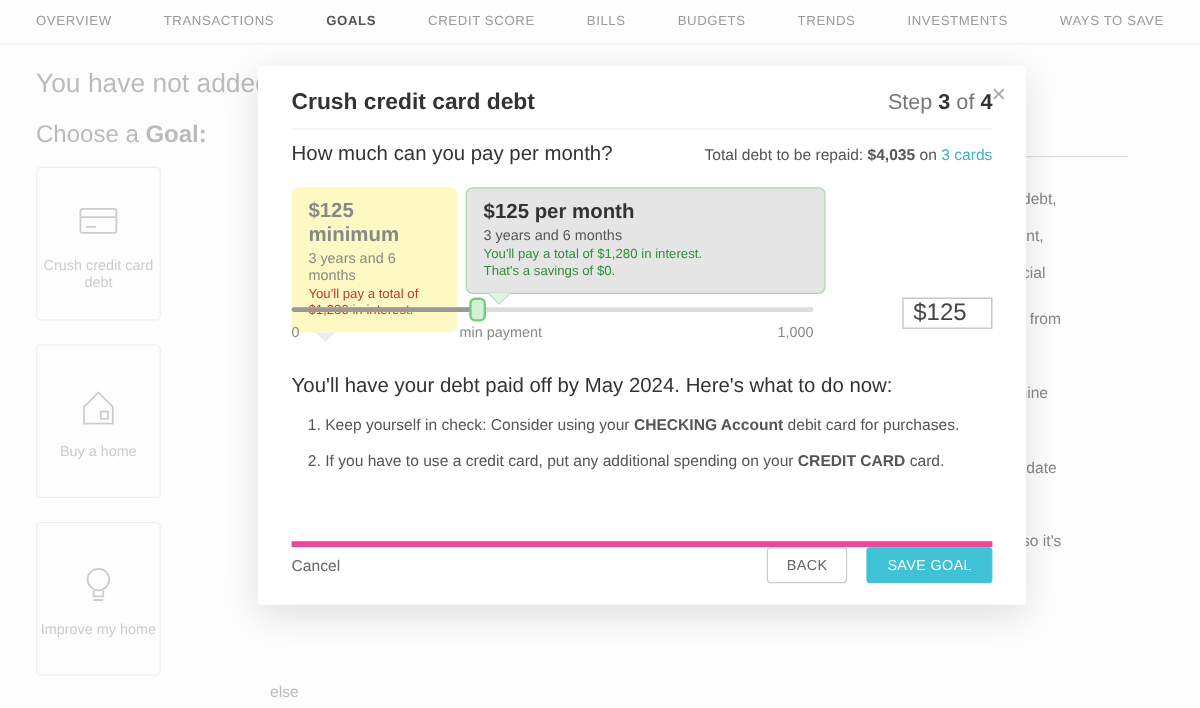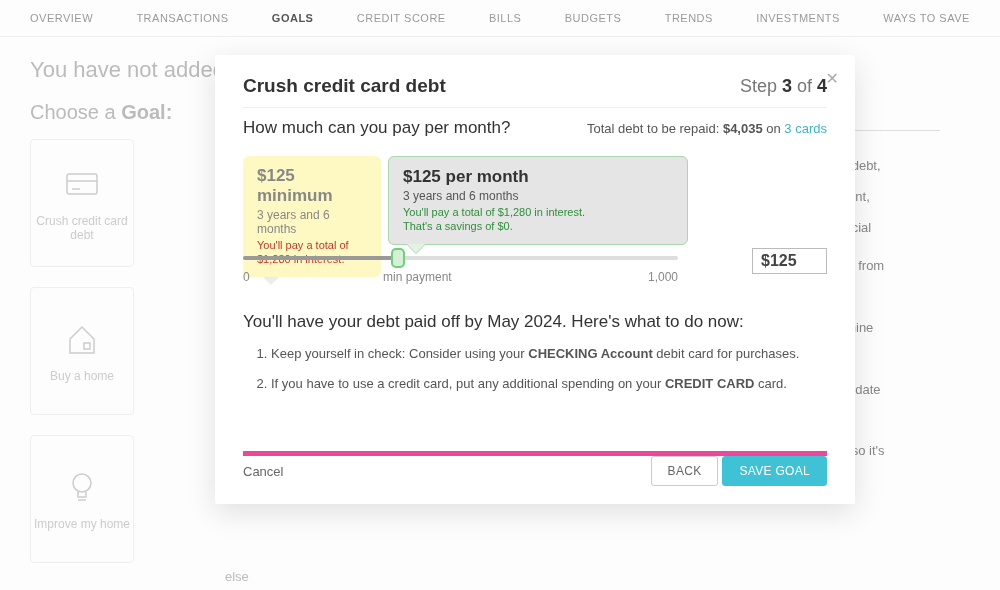--- a/index.html
+++ b/index.html
@@ -57,32 +57,32 @@
 .tip-sel::before { content: ""; position: absolute; bottom: -10px; left: 17px; border: 10px solid transparent; border-top-color: #a8d8ab; border-bottom: none; }
 
 
 .track-wrap { position: absolute; top: 100px; left: 0; width: 435px; }
 .track { height: 4px; background: #ddd; border-radius: 2px; position: relative; }
 .track-dark { position: absolute; left: 0; width: 155px; height: 4px; background: #999; border-radius: 2px; }
 .handle { position: absolute; left: 148px; top: -8px; width: 14px; height: 20px; background: #d5f0d7; border: 2px solid #6fcf7a; border-radius: 5px; cursor: grab; }
 .labels { display: flex; justify-content: space-between; font-size: 12px; color: #888; margin-top: 10px; }
 .labels .mid { position: absolute; left: 140px; }
 
-.value-box { position: absolute; top: 92px; right: 0; width: 75px; height: 26px; border: 1px solid #bbb; font-size: 16px; padding: 3px 8px; color: #444; font-weight: bold; }
+.value-box { position: absolute; top: 92px; right: 0; width: 75px; height: 26px; border: 1px solid #bbb; font-size: 20px; padding: 3px 8px; color: #444; }
 
 
 .payoff { font-size: 17px; color: #333; margin-top: 6px; }
 .tips { margin: 12px 0 0 28px; font-size: 13px; color: #555; line-height: 1.5; }
 .tips li { margin-bottom: 10px; }
 .tips b { font-weight: 600; }
 
 
 .modal-foot { display: flex; justify-content: space-between; align-items: center; border-top: 5px solid #ec4899; margin-top: 58px; }
 .cancel { font-size: 13px; color: #666; cursor: pointer; }
-.foot-btns { display: flex; gap: 4px; }
+.foot-btns { display: flex; gap: 16px; }
 .btn { font-size: 12px; padding: 7px 16px; border-radius: 3px; cursor: pointer; letter-spacing: 0.3px; }
 .btn-back { background: #fff; border: 1px solid #ccc; color: #666; }
 .btn-save { background: #3fc1d6; border: 1px solid #3fc1d6; color: #fff; }
 
 
 .else { position: absolute; left: 225px; bottom: 6px; font-size: 13px; color: #bbb; }
 </style>
 </head>
 <body>
 

